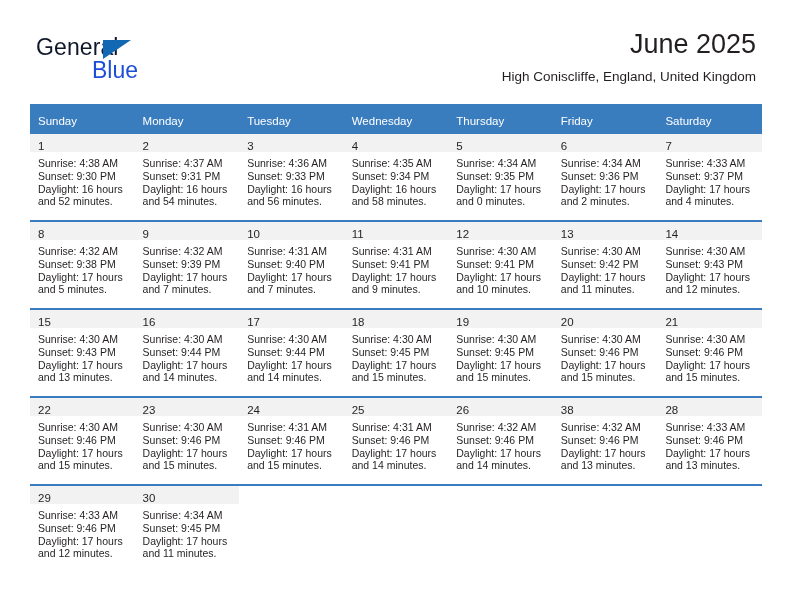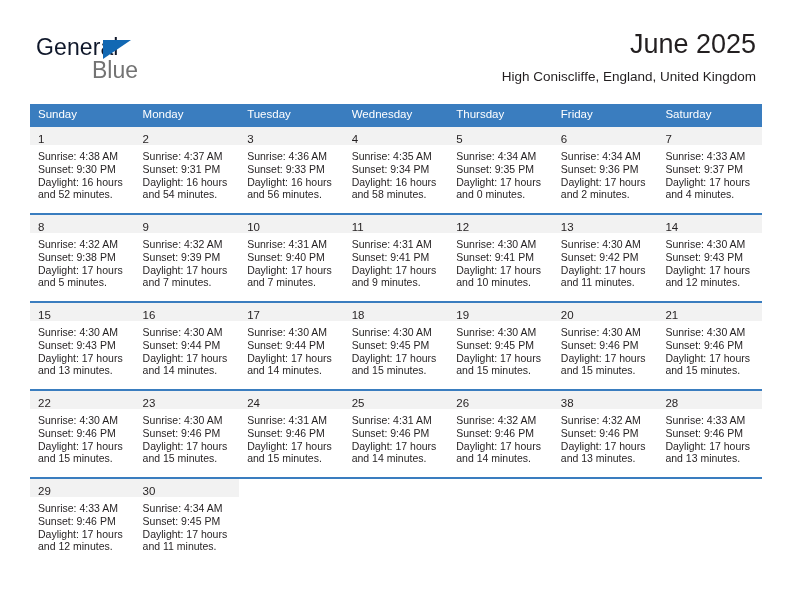--- a/index.html
+++ b/index.html
@@ -53,21 +53,21 @@
     width: 0;
     height: 0;
     border-left: 28px solid #1268b3;
     border-bottom: 19px solid transparent;
   }
   .brand-blue {
     position: absolute;
     left: 56px;
     top: 23px;
     font-size: 23px;
-    color: #737373;
+    color: #1d4ed8;
     line-height: 26px;
     font-family: "Liberation Sans", sans-serif;
   }
   .title-block {
     position: absolute;
     right: 36px;
     top: 28px;
     text-align: right;
   }
   .cal-title {
@@ -94,21 +94,21 @@
     width: 732px;
     border-collapse: collapse;
     table-layout: fixed;
   }
   .calendar th {
     background: #3a7dbf;
     color: #ffffff;
     font-weight: normal;
     font-size: 11.5px;
     text-align: left;
-    padding: 4px 0 5px 8px;
+    padding: 11px 0 5px 8px;
     height: 12px;
     font-family: "Liberation Sans", sans-serif;
     border: none;
   }
   .week-row td {
     vertical-align: top;
     padding: 0;
     border-top: 2px solid #3a7dbf;
     width: 104.57px;
   }

